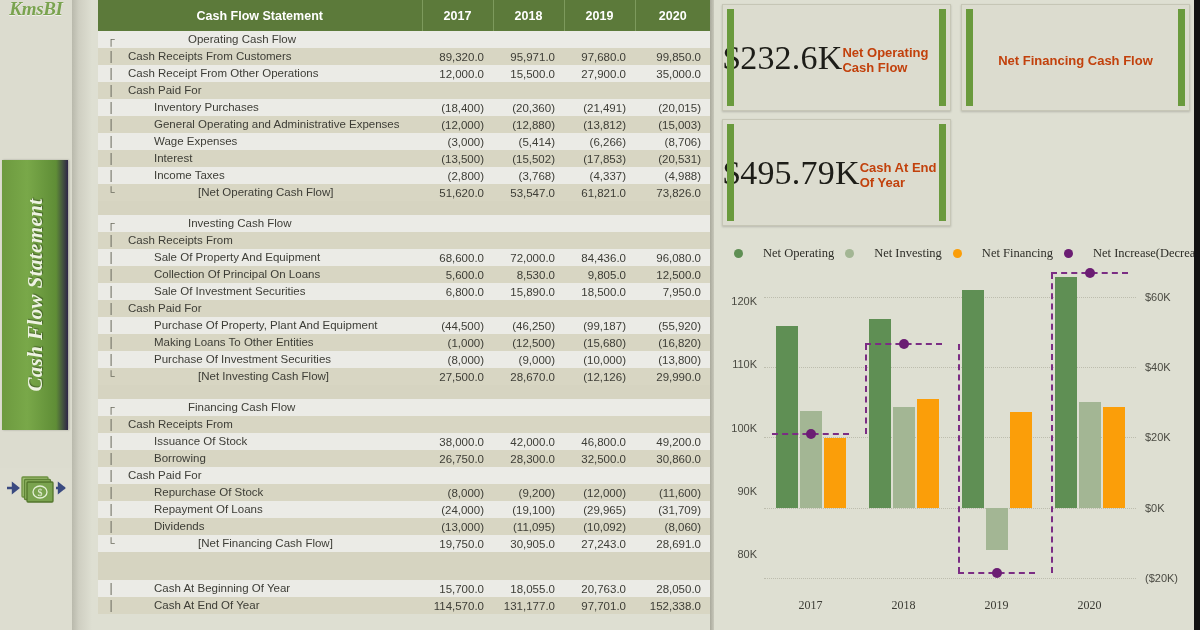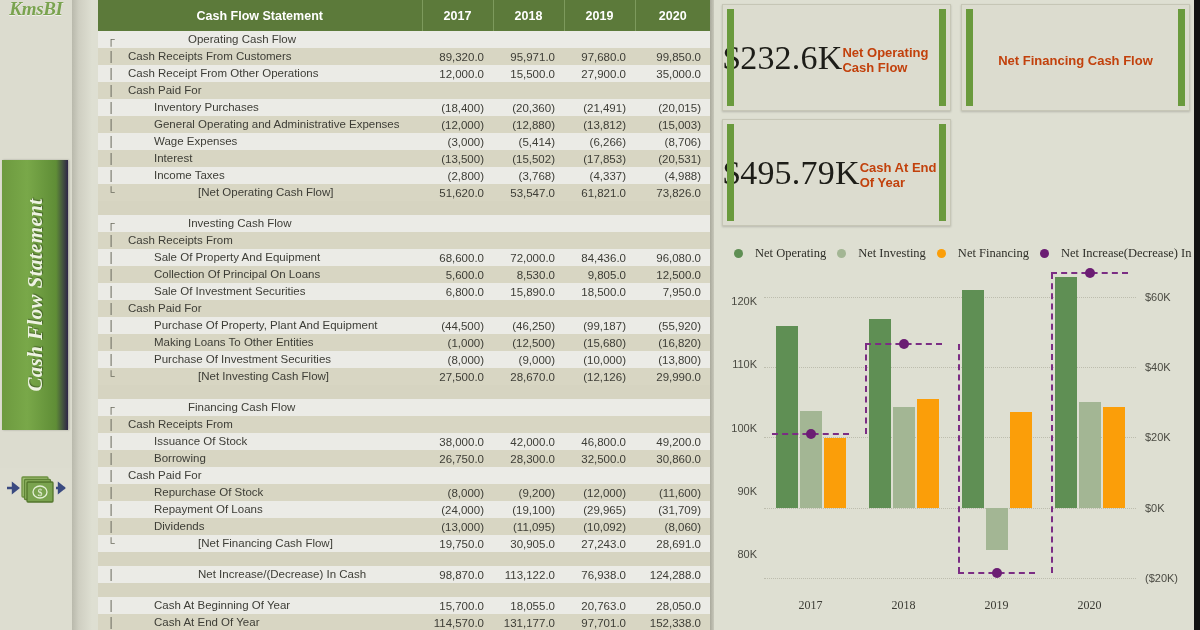--- a/index.html
+++ b/index.html
@@ -127,21 +127,21 @@
   
   #chart{
     position:absolute; left:722px; top:238px; width:470px; height:388px;
     background:#dedfd2;
   }
   #legend{
     position:absolute; left:12px; top:6px; height:18px;
     display:flex; align-items:center; gap:11px;
     font-family:"Liberation Serif", serif; font-size:12.5px; color:#2e2e28;
   }
-  .leg{ display:flex; align-items:center; gap:12px; white-space:nowrap; }
+  .leg{ display:flex; align-items:center; gap:20px; white-space:nowrap; }
   .dot{ width:9px; height:9px; border-radius:50%; display:inline-block; }
 
   #plot{
     position:absolute; left:42px; top:34px; right:56px; bottom:34px;
   }
   .grid-line{
     position:absolute; left:0; right:0; height:0;
     border-top:1px dotted #bdbdae;
   }
   .ytick-l{
@@ -433,27 +433,20 @@
           <td class="num">30,905.0</td>
           <td class="num">27,243.0</td>
           <td class="num">28,691.0</td>
         </tr>
         <tr class="blank">
           <td class="labelcell"></td>
           <td class="num"></td>
           <td class="num"></td>
           <td class="num"></td>
           <td class="num"></td>
-        </tr>
-        <tr class="light">
-          <td class="labelcell"><span class="tree">|</span><span class="lvl3">Net Increase/(Decrease) In Cash</span></td>
-          <td class="num">98,870.0</td>
-          <td class="num">113,122.0</td>
-          <td class="num">76,938.0</td>
-          <td class="num">124,288.0</td>
         </tr>
         <tr class="blank">
           <td class="labelcell"></td>
           <td class="num"></td>
           <td class="num"></td>
           <td class="num"></td>
           <td class="num"></td>
         </tr>
         <tr class="light">
           <td class="labelcell"><span class="tree">|</span><span class="lvl2">Cash At Beginning Of Year</span></td>

